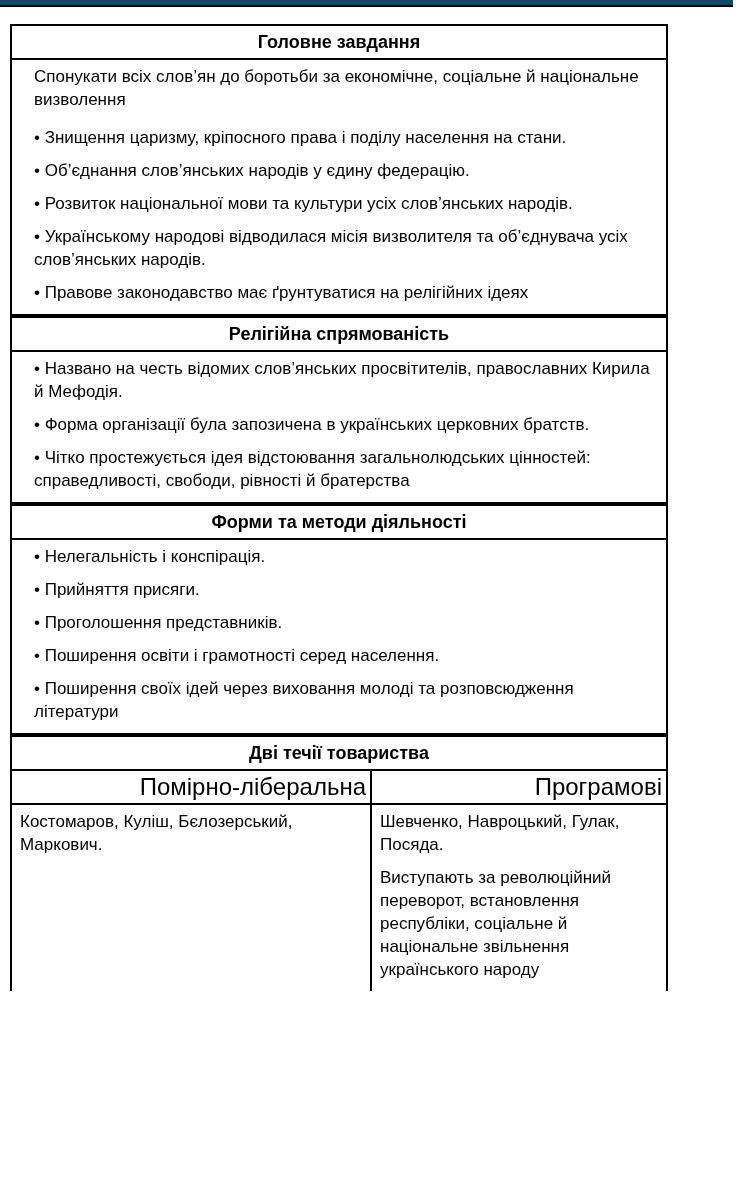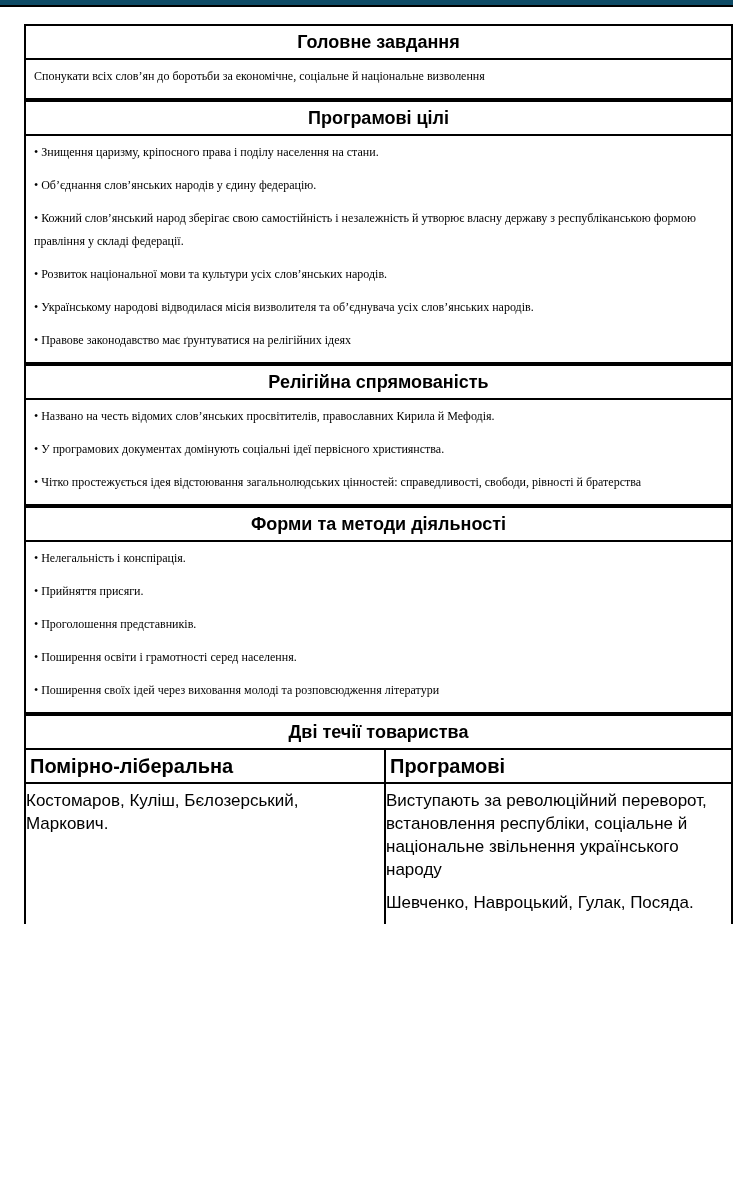--- a/index.html
+++ b/index.html
@@ -17,103 +17,100 @@
     width: 733px;
     height: 5px;
     background: #0e4b66;
   }
   .top-divider-line {
     width: 733px;
     height: 2px;
     background: #000000;
   }
   .info-table {
-    margin: 17px 0 0 24px;
-    width: 709px;
+    margin: 17px 0 0 10px;
+    width: 658px;
     border: 2px solid #000000;
     border-bottom: none;
   }
   .section-header {
     border-bottom: 2px solid #000000;
     font-weight: bold;
     font-size: 18px;
     line-height: 20px;
     text-align: center;
     padding: 6px 4px;
   }
   .section-sep {
     border-top: 4px solid #000000;
   }
   .section-content {
-    padding: 5px 4px 0 8px;
-    font-size: 12px;
+    padding: 5px 4px 0 22px;
+    font-size: 17px;
     line-height: 23px;
-    font-family: Liberation Serif, serif;
   }
   .section-content p {
     margin: 0 0 10px 0;
   }
   .two-col-row {
     display: flex;
     align-items: stretch;
   }
   .col-left {
     width: 360px;
     border-right: 2px solid #000000;
     flex: 0 0 360px;
   }
   .col-right {
     flex: 1 1 auto;
   }
   .col-header-cell {
-    font-weight: bold;
-    font-size: 20px;
+    font-weight: normal;
+    font-size: 24px;
     line-height: 20px;
-    text-align: left;
+    text-align: right;
     padding: 6px 4px;
   }
   .col-header-row {
     border-bottom: 2px solid #000000;
   }
   .col-content-cell {
-    padding: 5px 6px 0 0;
+    padding: 5px 6px 0 8px;
     font-size: 17px;
     line-height: 23px;
   }
   .col-content-cell p {
     margin: 0 0 10px 0;
   }
 </style>
 </head>
 <body>
 
 <div class="top-accent-bar"></div>
 <div class="top-divider-line"></div>
 
 <div class="info-table">
 
   <div class="section-header">Головне завдання</div>
   <div class="section-content">
     <p>Спонукати всіх слов’ян до боротьби за економічне, соціальне й національне визволення</p>
   </div>
 
-  <div class="section-header section-sep">Програмові цілі</div>
   <div class="section-content">
     <p>• Знищення царизму, кріпосного права і поділу населення на стани.</p>
     <p>• Об’єднання слов’янських народів у єдину федерацію.</p>
-    <p>• Кожний слов’янський народ зберігає свою самостійність і незалежність й утворює власну державу з республіканською формою правління у складі федерації.</p>
     <p>• Розвиток національної мови та культури усіх слов’янських народів.</p>
     <p>• Українському народові відводилася місія визволителя та об’єднувача усіх слов’янських народів.</p>
     <p>• Правове законодавство має ґрунтуватися на релігійних ідеях</p>
   </div>
 
   <div class="section-header section-sep">Релігійна спрямованість</div>
   <div class="section-content">
     <p>• Названо на честь відомих слов’янських просвітителів, православних Кирила й Мефодія.</p>
-    <p>• У програмових документах домінують соціальні ідеї первісного християнства.</p>
+    <p>• Форма організації була запозичена в українських церковних братств.</p>
     <p>• Чітко простежується ідея відстоювання загальнолюдських цінностей: справедливості, свободи, рівності й братерства</p>
   </div>
 
   <div class="section-header section-sep">Форми та методи діяльності</div>
   <div class="section-content">
     <p>• Нелегальність і конспірація.</p>
     <p>• Прийняття присяги.</p>
     <p>• Проголошення представників.</p>
     <p>• Поширення освіти і грамотності серед населення.</p>
     <p>• Поширення своїх ідей через виховання молоді та розповсюдження літератури</p>
@@ -124,18 +121,18 @@
   <div class="two-col-row col-header-row">
     <div class="col-left col-header-cell">Помірно-ліберальна</div>
     <div class="col-right col-header-cell">Програмові</div>
   </div>
 
   <div class="two-col-row">
     <div class="col-left col-content-cell">
       <p>Костомаров, Куліш, Бєлозерський, Маркович.</p>
     </div>
     <div class="col-right col-content-cell">
+      <p>Шевченко, Навроцький, Гулак, Посяда.</p>
       <p>Виступають за революційний переворот, встановлення республіки, соціальне й національне звільнення українського народу</p>
-      <p>Шевченко, Навроцький, Гулак, Посяда.</p>
     </div>
   </div>
 
 </div>
 
 </body></html>

